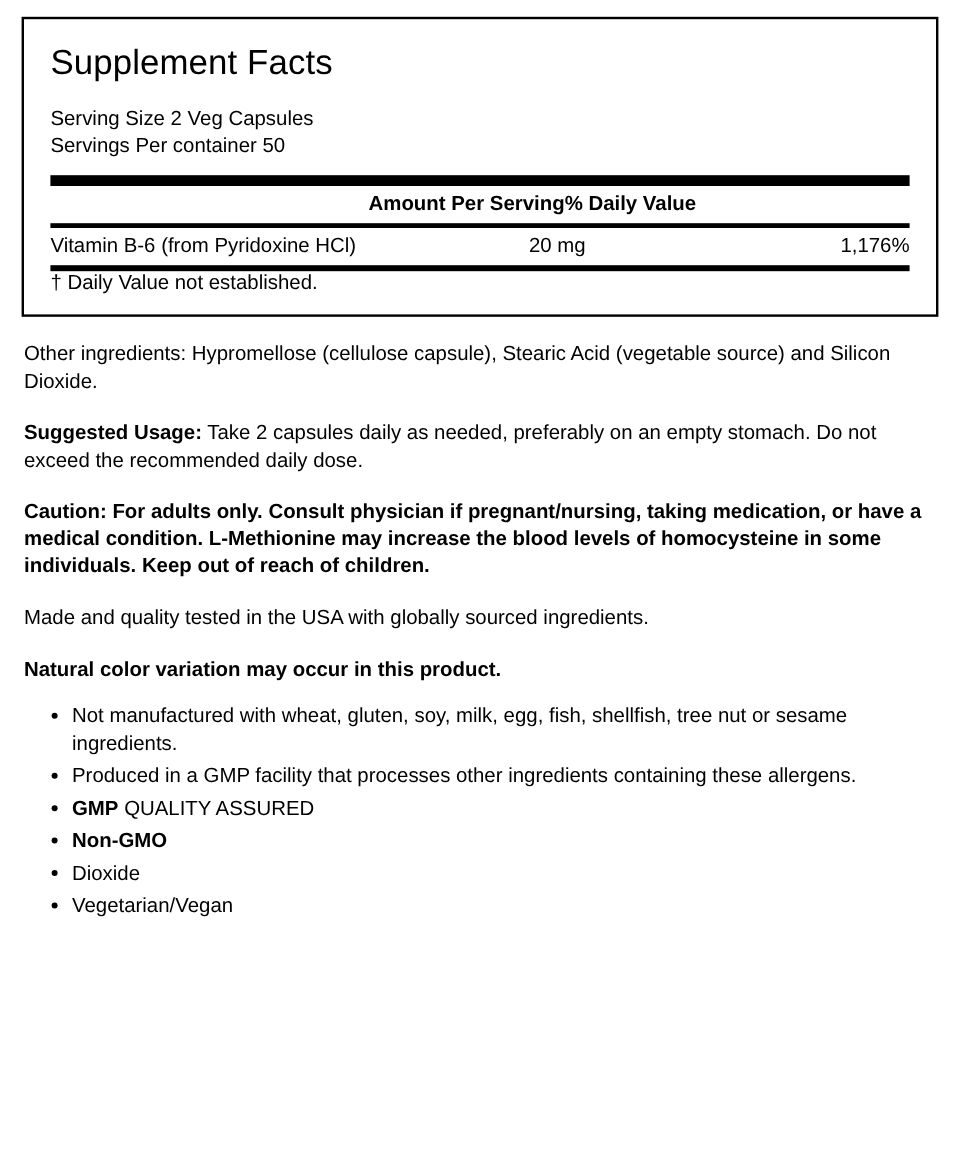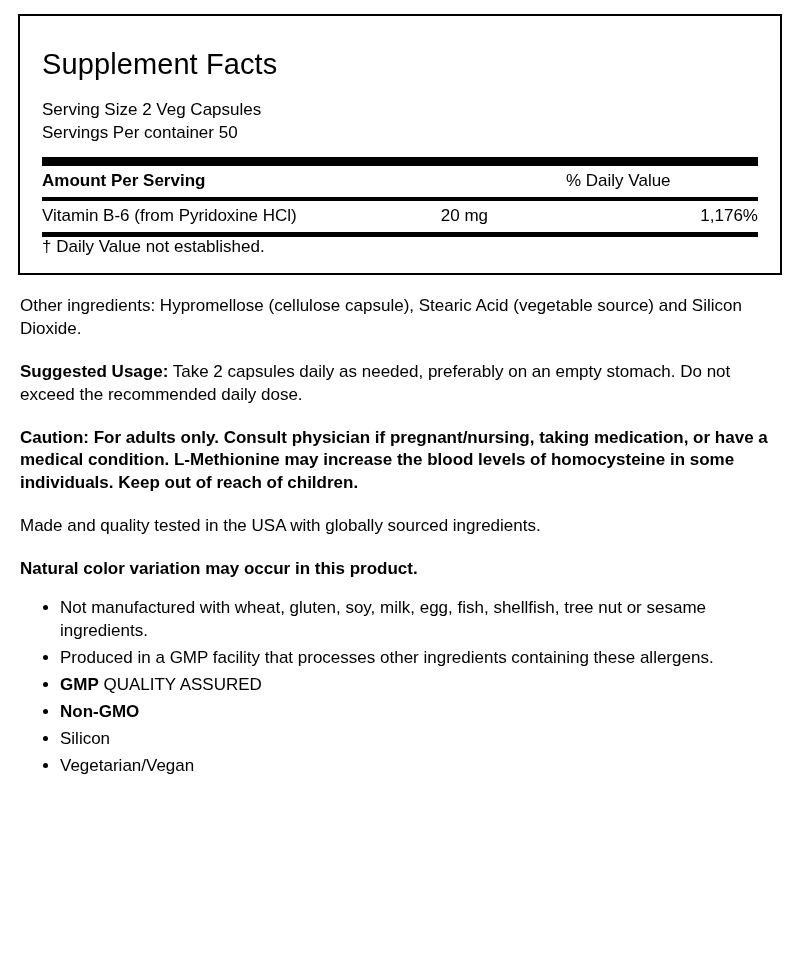--- a/index.html
+++ b/index.html
@@ -26,21 +26,21 @@
   .sf-panel {
     border: 2px solid #000;
     box-sizing: border-box;
     padding: 18px 22px 16px 22px;
     margin: 0 2px;
   }
   .sf-title {
     font-size: 29px;
     font-weight: normal;
     letter-spacing: 0.1px;
-    margin: 15px 0 18px 0;
+    margin: 4px 0 18px 0;
     line-height: 1.1;
   }
   .sf-serving {
     font-size: 17px;
     line-height: 1.35;
   }
   .rule-thick {
     border-top: 9px solid #000;
     margin-top: 12px;
   }
@@ -60,26 +60,26 @@
     vertical-align: bottom;
   }
   .col-name { text-align: left; }
   .col-amt  { text-align: center; width: 30%; }
   .col-dv   { text-align: right; width: 26%; }
   .hdr-row td {
     padding-top: 4px;
     padding-bottom: 4px;
   }
   .hdr-amt {
-    text-align: left;
+    text-align: right;
     font-weight: bold;
   }
   .hdr-dv {
-    text-align: center;
-    font-weight: normal;
+    text-align: left;
+    font-weight: bold;
   }
   .row-line td {
     border-top: 1px solid #000;
   }
   .sf-foot {
     font-size: 17px;
   }
 
   
   .body-copy {
@@ -155,19 +155,19 @@
 
     <p class="para">Made and quality tested in the USA with globally sourced ingredients.</p>
 
     <p class="para b">Natural color variation may occur in this product.</p>
 
     <ul class="bullets">
       <li><span class="b"></span><span>Not manufactured with wheat, gluten, soy, milk, egg, fish, shellfish, tree nut or sesame ingredients.</span></li>
       <li><span class="b"></span><span>Produced in a GMP facility that processes other ingredients containing these allergens.</span></li>
       <li><span class="b">GMP</span><span> QUALITY ASSURED</span></li>
       <li><span class="b">Non-GMO</span><span></span></li>
-      <li><span class="b"></span><span>Silicon</span></li>
+      <li><span class="b"></span><span>Dioxide</span></li>
       <li><span class="b"></span><span>Vegetarian/Vegan</span></li>
     </ul>
 
   </div>
 
 </div>
 
 </body></html>

